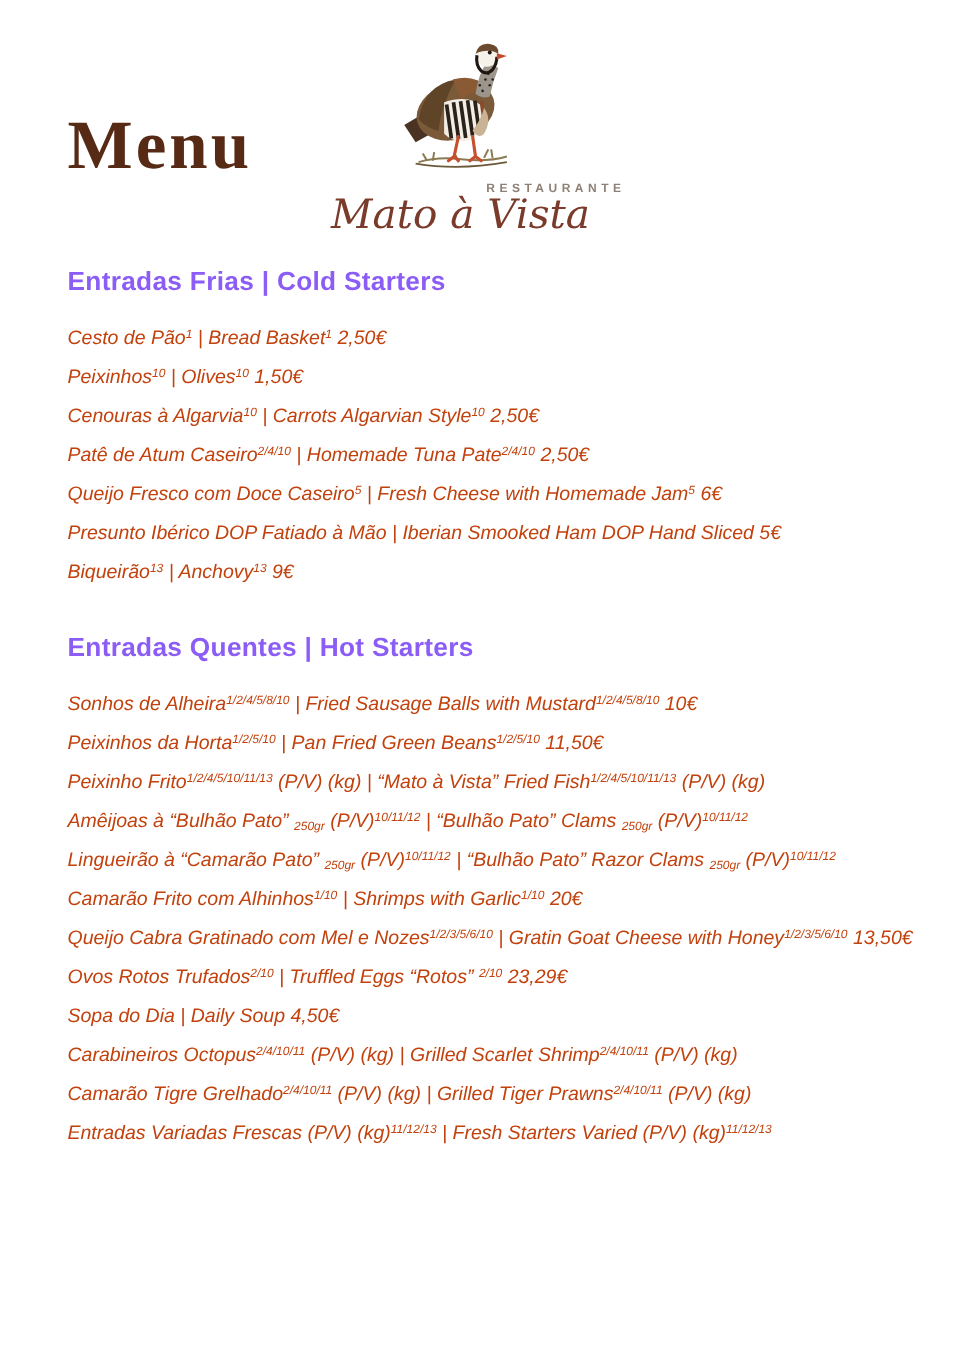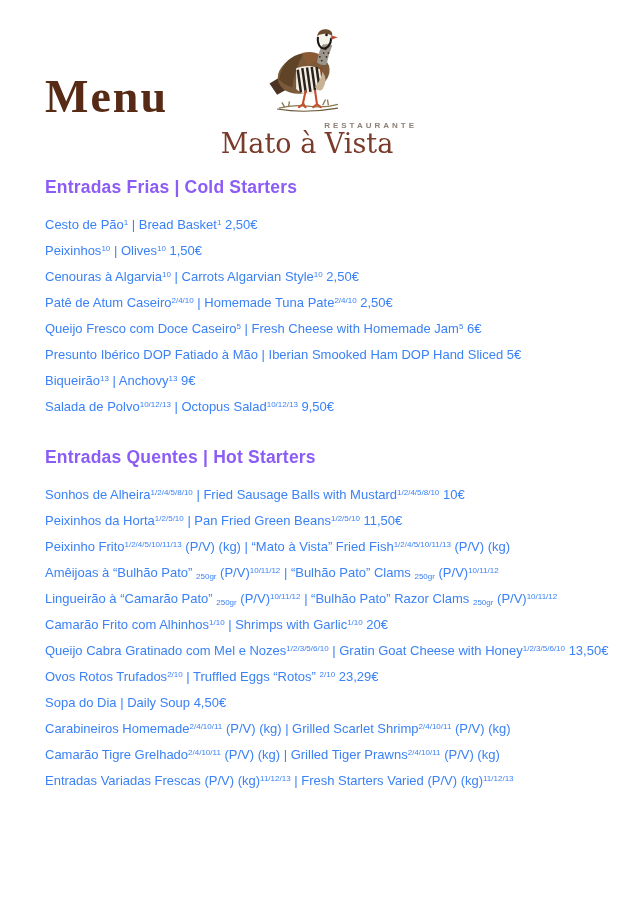--- a/index.html
+++ b/index.html
@@ -46,41 +46,43 @@
     font-size: 8px;
     font-weight: bold;
     letter-spacing: 3px;
     color: #8f8075;
     text-align: right;
   }
   .logo-script {
     display: block;
     margin-top: -2px;
     font-family: "DejaVu Serif", serif;
+    font-style: italic;
     font-size: 27px;
     color: #7b3b2b;
   }
   .content {
     padding: 15px 40px 0 45px;
   }
   .section + .section { margin-top: 28px; }
   .section-title {
     font-size: 17.5px;
     font-weight: bold;
     color: #8b5cf6;
     line-height: 20px;
     margin-bottom: 14px;
     letter-spacing: 0.2px;
   }
   .menu-item {
     font-size: 13px;
-    color: #3b82f6;
+    color: #c2410c;
     line-height: 13px;
     padding: 6.5px 0;
     white-space: nowrap;
+    font-style: italic;
   }
   .menu-item sup {
     font-size: 8px;
     line-height: 0;
     position: relative;
     top: -4px;
     vertical-align: baseline;
   }
   .menu-item sub {
     font-size: 8px;
@@ -157,30 +159,29 @@
 <div class="content" id="sections">
     <section class="section">
       <h2 class="section-title">Entradas Frias | Cold Starters</h2>
       <p class="menu-item"><span>Cesto de Pão</span><sup>1</sup><span> | Bread Basket</span><sup>1</sup><span> 2,50€</span></p>
       <p class="menu-item"><span>Peixinhos</span><sup>10</sup><span> | Olives</span><sup>10</sup><span> 1,50€</span></p>
       <p class="menu-item"><span>Cenouras à Algarvia</span><sup>10</sup><span> | Carrots Algarvian Style</span><sup>10</sup><span> 2,50€</span></p>
       <p class="menu-item"><span>Patê de Atum Caseiro</span><sup>2/4/10</sup><span> | Homemade Tuna Pate</span><sup>2/4/10</sup><span> 2,50€</span></p>
       <p class="menu-item"><span>Queijo Fresco com Doce Caseiro</span><sup>5</sup><span> | Fresh Cheese with Homemade Jam</span><sup>5</sup><span> 6€</span></p>
       <p class="menu-item"><span>Presunto Ibérico DOP Fatiado à Mão | Iberian Smooked Ham DOP Hand Sliced 5€</span></p>
       <p class="menu-item"><span>Biqueirão</span><sup>13</sup><span> | Anchovy</span><sup>13</sup><span> 9€</span></p>
-      <p class="menu-item"><span>Salada de Polvo</span><sup>10/12/13</sup><span> | Octopus Salad</span><sup>10/12/13</sup><span> 9,50€</span></p>
     </section>
     <section class="section">
       <h2 class="section-title">Entradas Quentes | Hot Starters</h2>
       <p class="menu-item"><span>Sonhos de Alheira</span><sup>1/2/4/5/8/10</sup><span> | Fried Sausage Balls with Mustard</span><sup>1/2/4/5/8/10</sup><span> 10€</span></p>
       <p class="menu-item"><span>Peixinhos da Horta</span><sup>1/2/5/10</sup><span> | Pan Fried Green Beans</span><sup>1/2/5/10</sup><span> 11,50€</span></p>
       <p class="menu-item"><span>Peixinho Frito</span><sup>1/2/4/5/10/11/13</sup><span> (P/V) (kg) | “Mato à Vista” Fried Fish</span><sup>1/2/4/5/10/11/13</sup><span> (P/V) (kg)</span></p>
       <p class="menu-item"><span>Amêijoas à “Bulhão Pato” </span><sub>250gr</sub><span> (P/V)</span><sup>10/11/12</sup><span> | “Bulhão Pato” Clams </span><sub>250gr</sub><span> (P/V)</span><sup>10/11/12</sup></p>
       <p class="menu-item"><span>Lingueirão à “Camarão Pato” </span><sub>250gr</sub><span> (P/V)</span><sup>10/11/12</sup><span> | “Bulhão Pato” Razor Clams </span><sub>250gr</sub><span> (P/V)</span><sup>10/11/12</sup></p>
       <p class="menu-item"><span>Camarão Frito com Alhinhos</span><sup>1/10</sup><span> | Shrimps with Garlic</span><sup>1/10</sup><span> 20€</span></p>
       <p class="menu-item"><span>Queijo Cabra Gratinado com Mel e Nozes</span><sup>1/2/3/5/6/10</sup><span> | Gratin Goat Cheese with Honey</span><sup>1/2/3/5/6/10</sup><span> 13,50€</span></p>
       <p class="menu-item"><span>Ovos Rotos Trufados</span><sup>2/10</sup><span> | Truffled Eggs “Rotos” </span><sup>2/10</sup><span> 23,29€</span></p>
       <p class="menu-item"><span>Sopa do Dia | Daily Soup 4,50€</span></p>
-      <p class="menu-item"><span>Carabineiros Homemade</span><sup>2/4/10/11</sup><span> (P/V) (kg) | Grilled Scarlet Shrimp</span><sup>2/4/10/11</sup><span> (P/V) (kg)</span></p>
+      <p class="menu-item"><span>Carabineiros Octopus</span><sup>2/4/10/11</sup><span> (P/V) (kg) | Grilled Scarlet Shrimp</span><sup>2/4/10/11</sup><span> (P/V) (kg)</span></p>
       <p class="menu-item"><span>Camarão Tigre Grelhado</span><sup>2/4/10/11</sup><span> (P/V) (kg) | Grilled Tiger Prawns</span><sup>2/4/10/11</sup><span> (P/V) (kg)</span></p>
       <p class="menu-item"><span>Entradas Variadas Frescas (P/V) (kg)</span><sup>11/12/13</sup><span> | Fresh Starters Varied (P/V) (kg)</span><sup>11/12/13</sup></p>
     </section>
   </div>
 
 </body></html>

